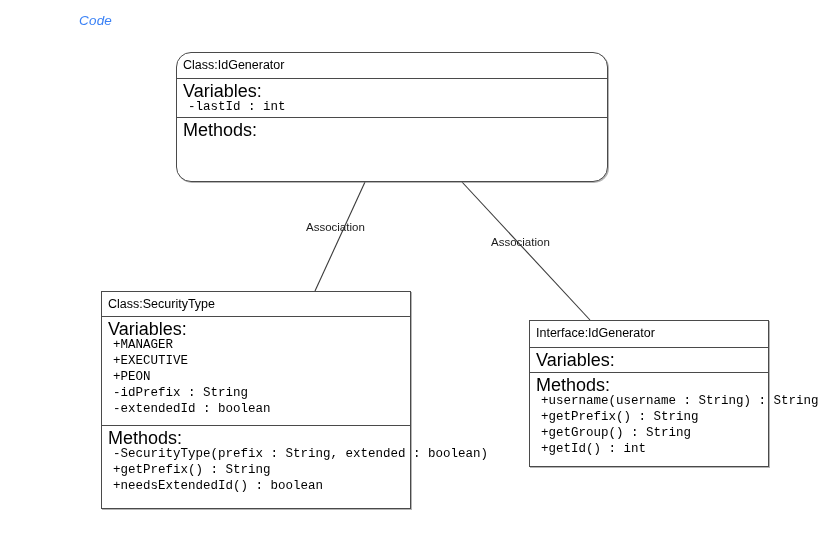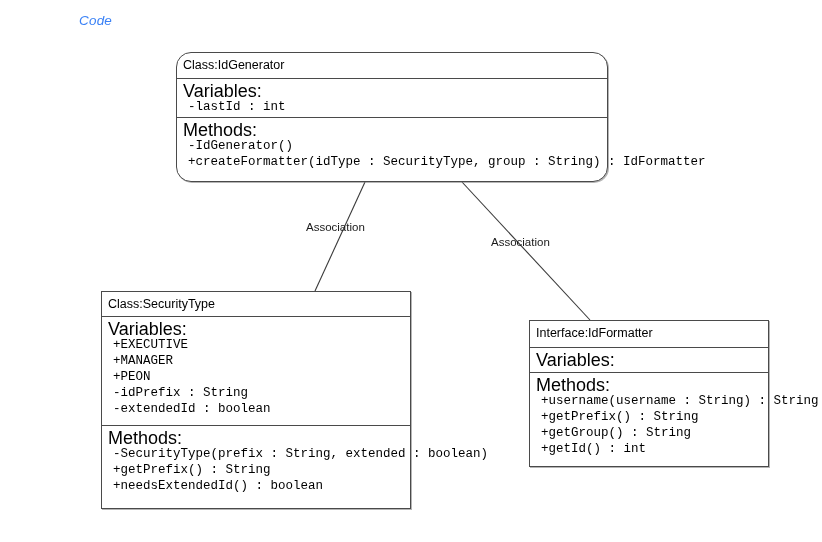--- a/index.html
+++ b/index.html
@@ -153,58 +153,54 @@
 
     <div class="uml-compartment cmp-variables">
       <div class="compartment-label">Variables:</div>
       <ul class="member-list">
         <li>-lastId : int</li>
       </ul>
     </div>
 
     <div class="uml-compartment cmp-methods">
       <div class="compartment-label">Methods:</div>
-      <ul class="member-list">
-        <li>-IdGenerator()</li>
-        <li>+createFormatter(idType : SecurityType, group : String) : IdFormatter</li>
-      </ul>
     </div>
   </div>
 
   <div class="uml-box" id="box-securitytype">
 
     <div class="uml-compartment cmp-title">
       <div class="uml-title">Class:SecurityType</div>
     </div>
 
     <div class="uml-compartment cmp-variables">
       <div class="compartment-label">Variables:</div>
       <ul class="member-list">
+        <li>+MANAGER</li>
         <li>+EXECUTIVE</li>
-        <li>+MANAGER</li>
         <li>+PEON</li>
         <li>-idPrefix : String</li>
         <li>-extendedId : boolean</li>
       </ul>
     </div>
 
     <div class="uml-compartment cmp-methods">
       <div class="compartment-label">Methods:</div>
       <ul class="member-list">
         <li>-SecurityType(prefix : String, extended : boolean)</li>
         <li>+getPrefix() : String</li>
         <li>+needsExtendedId() : boolean</li>
       </ul>
     </div>
   </div>
 
   <div class="uml-box" id="box-idformatter">
 
     <div class="uml-compartment cmp-title">
-      <div class="uml-title">Interface:IdFormatter</div>
+      <div class="uml-title">Interface:IdGenerator</div>
     </div>
 
     <div class="uml-compartment cmp-variables">
       <div class="compartment-label">Variables:</div>
     </div>
 
     <div class="uml-compartment cmp-methods">
       <div class="compartment-label">Methods:</div>
       <ul class="member-list">
         <li>+username(username : String) : String</li>

